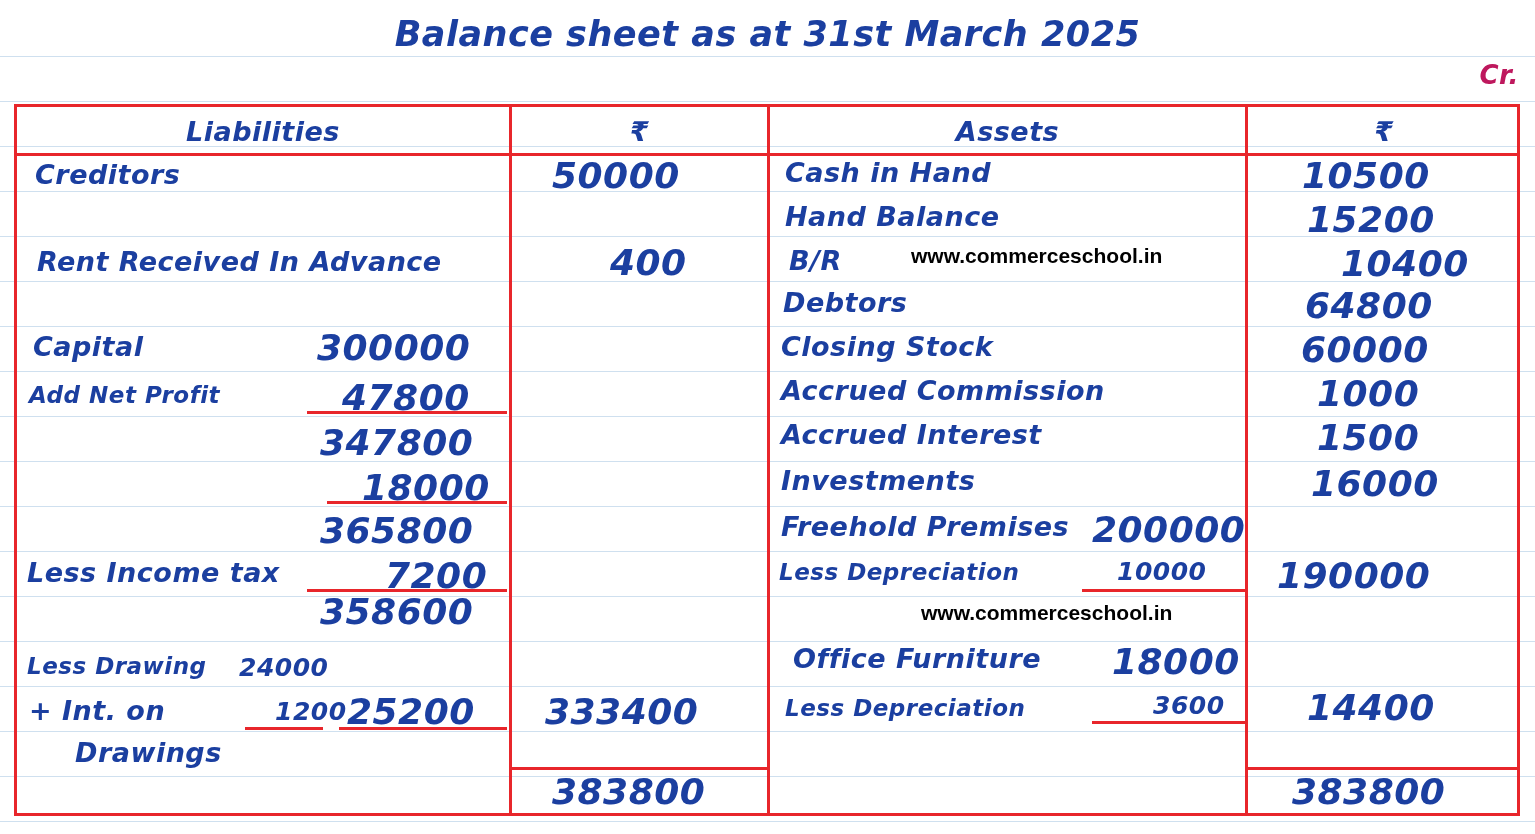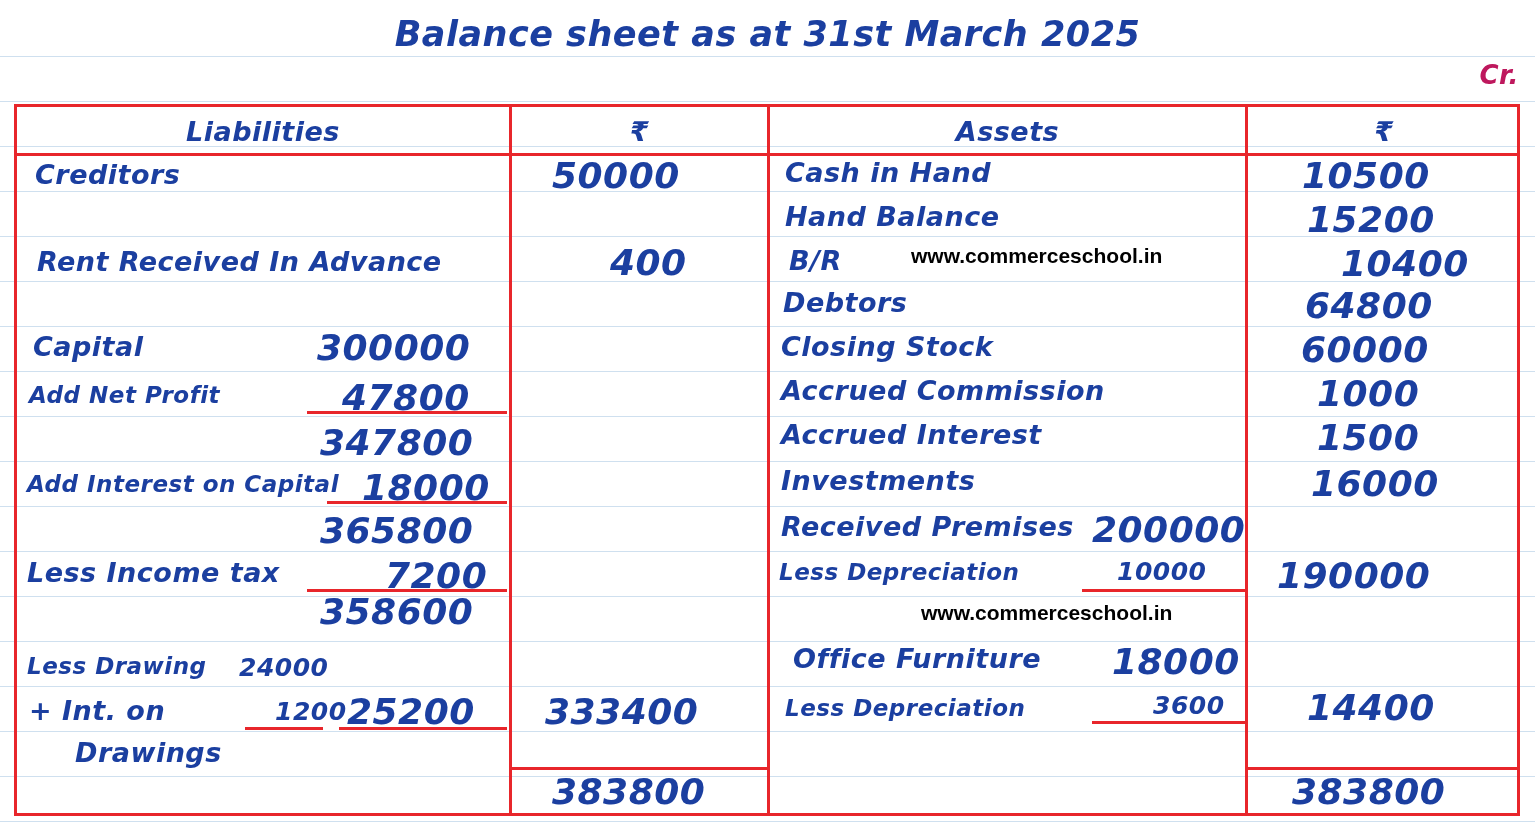--- a/index.html
+++ b/index.html
@@ -146,21 +146,20 @@
 
   <div class="cell hand lb" style="left:16px; top:224px;">Capital</div>
   <div class="cell hand num" style="left:300px; top:220px;">300000</div>
 
   <div class="cell hand lb-sm" style="left:12px; top:275px;">Add Net Profit</div>
   <div class="cell hand num" style="left:325px; top:270px;">47800</div>
   <div class="redline" style="left:290px; top:304px; width:200px;"></div>
 
   <div class="cell hand num" style="left:303px; top:315px;">347800</div>
 
-  <div class="cell hand lb-sm" style="left:10px; top:364px;">Add Interest on Capital</div>
   <div class="cell hand num" style="left:345px; top:360px;">18000</div>
   <div class="redline" style="left:310px; top:394px; width:180px;"></div>
 
   <div class="cell hand num" style="left:303px; top:403px;">365800</div>
 
   <div class="cell hand lb" style="left:10px; top:450px;">Less Income tax</div>
   <div class="cell hand num" style="left:368px; top:448px;">7200</div>
   <div class="redline" style="left:290px; top:482px; width:200px;"></div>
 
   <div class="cell hand num" style="left:303px; top:484px;">358600</div>
@@ -199,21 +198,21 @@
 
   <div class="cell hand lb" style="left:764px; top:268px;">Accrued Commission</div>
   <div class="cell hand num" style="left:1300px; top:266px;">1000</div>
 
   <div class="cell hand lb" style="left:764px; top:312px;">Accrued Interest</div>
   <div class="cell hand num" style="left:1300px; top:310px;">1500</div>
 
   <div class="cell hand lb" style="left:764px; top:358px;">Investments</div>
   <div class="cell hand num" style="left:1294px; top:356px;">16000</div>
 
-  <div class="cell hand lb" style="left:764px; top:404px;">Received Premises</div>
+  <div class="cell hand lb" style="left:764px; top:404px;">Freehold Premises</div>
   <div class="cell hand num" style="left:1075px; top:402px;">200000</div>
 
   <div class="cell hand lb-sm" style="left:762px; top:452px;">Less Depreciation</div>
   <div class="cell hand num-sm" style="left:1100px; top:450px;">10000</div>
   <div class="redline" style="left:1065px; top:482px; width:163px;"></div>
   <div class="cell hand num" style="left:1260px; top:448px;">190000</div>
 
   <div class="cell hand lb" style="left:776px; top:536px;">Office Furniture</div>
   <div class="cell hand num" style="left:1095px; top:534px;">18000</div>
 

